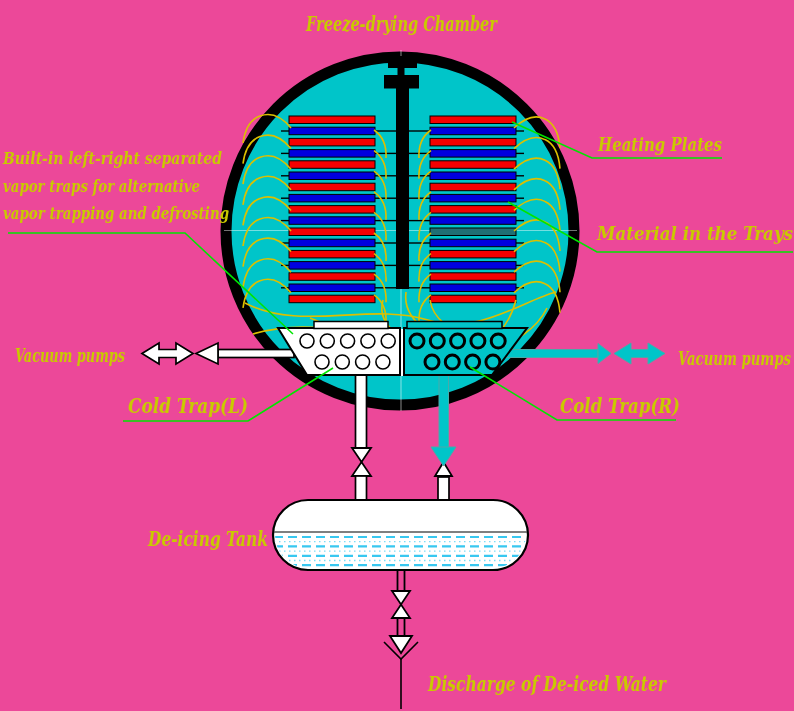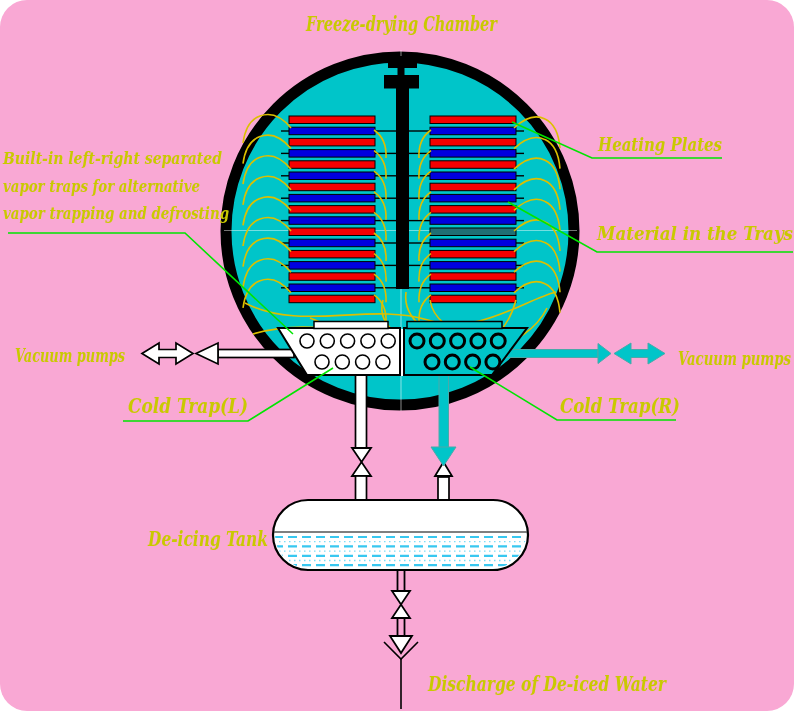--- a/index.html
+++ b/index.html
@@ -1,16 +1,16 @@
 <!DOCTYPE html>
 <html><head>
 <meta charset="utf-8">
 <style>
   html,body{margin:0;padding:0;background:#fff;}
-  .stage{position:relative;width:794px;height:711px;background:#f9a8d4;overflow:hidden;border-radius:27px;}
+  .stage{position:relative;width:794px;height:711px;background:#ec4899;overflow:hidden;}
   .lbl{font-family:"DejaVu Serif", serif;font-style:italic;font-weight:bold;fill:#C9C900;}
   svg{display:block;}
 </style>
 </head>
 <body>
 
 <div class="stage">
 <svg width="794" height="711" viewBox="0 0 794 711">
 
   <defs>

